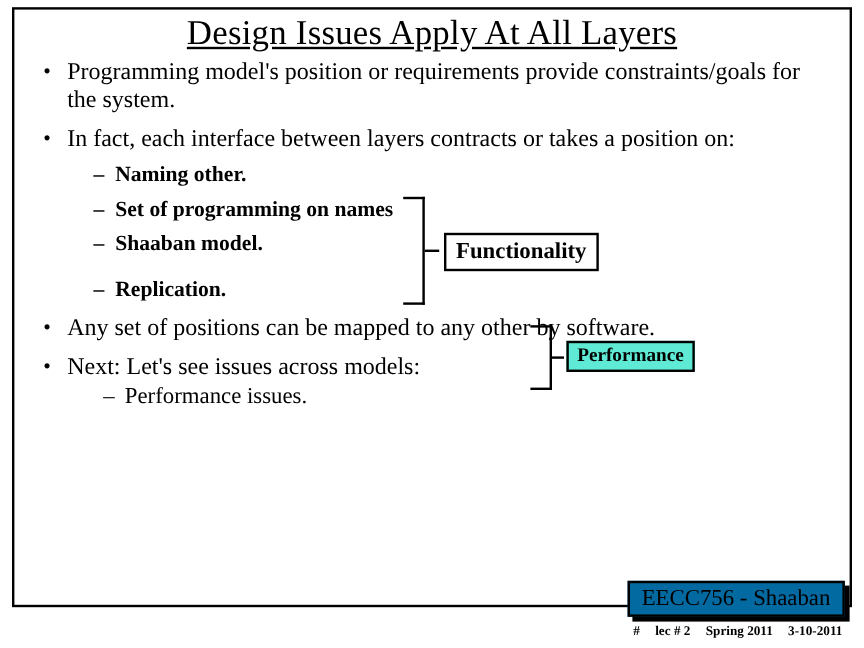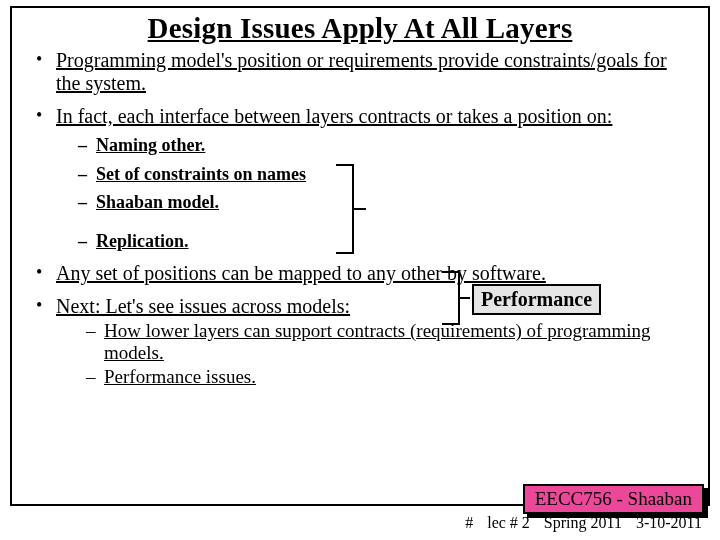--- a/index.html
+++ b/index.html
@@ -13,27 +13,27 @@
   .frame {
     position: absolute;
     left: 10px; top: 6px;
     width: 700px; height: 500px;
     border: 2.5px solid #000;
     padding: 4px 18px 8px 18px;
   }
   .title {
     text-align: center;
     font-size: 29px;
-    font-weight: bold;
+    font-weight: normal;
     text-decoration: underline;
     margin-bottom: 4px;
     letter-spacing: 0.2px;
   }
   ul.top { list-style: none; padding-left: 6px; }
-  ul.top > li { margin-bottom: 10px; font-size: 20px; position: relative; padding-left: 20px; line-height: 1.15; text-decoration: underline; }
+  ul.top > li { margin-bottom: 10px; font-size: 20px; position: relative; padding-left: 20px; line-height: 1.15; }
   ul.top > li::before {
     content: "•";
     position: absolute; left: 0; top: 0;
     font-size: 18px;
   }
   ul.sub { list-style: none; padding-left: 22px; margin-top: 6px; }
   ul.sub > li { font-size: 18px; font-weight: bold; position: relative; padding-left: 18px; margin-bottom: 6px; line-height: 1.25; }
   ul.sub > li::before {
     content: "–";
     position: absolute; left: 0; top: 0;
@@ -82,86 +82,86 @@
     position: absolute;
     left: 448px; top: 289px;
     width: 10px; height: 2px;
     background: #000;
   }
   .box2 {
     position: absolute;
     left: 460px; top: 276px;
     border: 2px solid #000;
     padding: 2px 7px;
-    font-size: 20px;
+    font-size: 16px;
     font-weight: bold;
-    background: #e5e5e5;
+    background: #5eead4;
   }
 
   
   .badge-wrap {
     position: absolute;
     right: 16px; bottom: 26px;
   }
   .badge-shadow {
     position: absolute;
     left: 4px; top: 4px;
     width: 100%; height: 100%;
     background: #000;
   }
   .badge {
     position: relative;
     border: 2px solid #000;
-    background: #ec4899;
+    background: #0369a1;
     padding: 2px 10px;
     font-size: 19px;
     white-space: nowrap;
   }
   .footline {
     position: absolute;
     right: 18px; bottom: 8px;
-    font-size: 16px;
-    font-weight: normal;
+    font-size: 11px;
+    font-weight: bold;
   }
   .footline span { margin-left: 10px; }
 </style>
 </head>
 <body>
 
 <div class="slide">
   <div class="frame">
 
     <div class="title">Design Issues Apply At All Layers</div>
 
     <ul class="top">
       <li>Programming model's position or requirements provide constraints/goals for the system.</li>
 
       <li>
         <span>In fact, each interface between layers contracts or takes a position on:</span>
         <ul class="sub">
           <li>Naming other.</li>
-          <li>Set of constraints on names</li>
+          <li>Set of programming on names</li>
           <li>Shaaban model.</li>
           <li style="margin-top:16px">Replication.</li>
         </ul>
       </li>
 
       <li>Any set of positions can be mapped to any other by software.</li>
 
       <li>
         <span>Next: Let's see issues across models:</span>
         <ul class="sub2">
-          <li><span class="u">How lower layers can support contracts (requirements) of programming models.</span></li>
           <li>Performance issues.</li>
         </ul>
       </li>
     </ul>
 
     <div class="bracket1"></div>
     <div class="bracket1-stem"></div>
+    <div class="box1">Functionality</div>
 
     <div class="bracket2"></div>
     <div class="bracket2-stem"></div>
     <div class="box2">Performance</div>
 
   </div>
 
   <div class="badge-wrap">
     <div class="badge-shadow"></div>
     <div class="badge">EECC756 - Shaaban</div>

